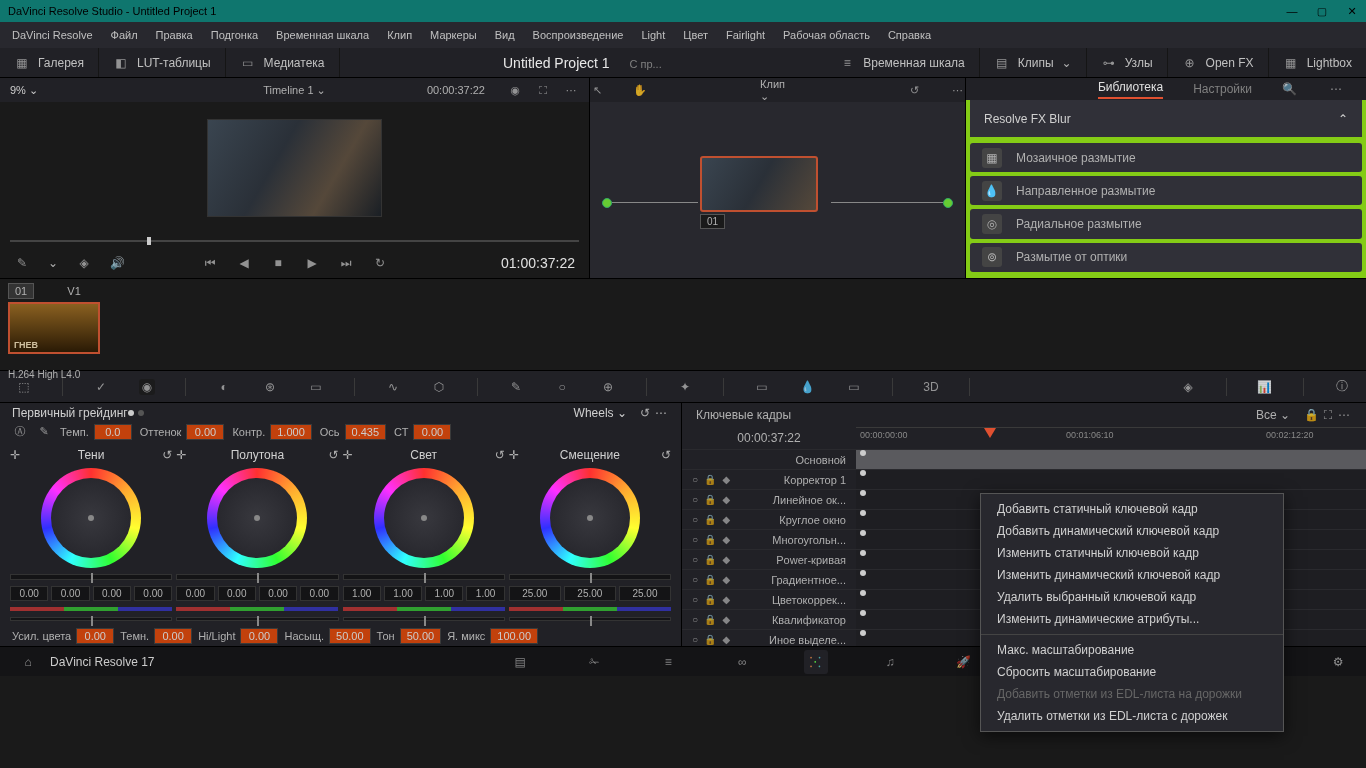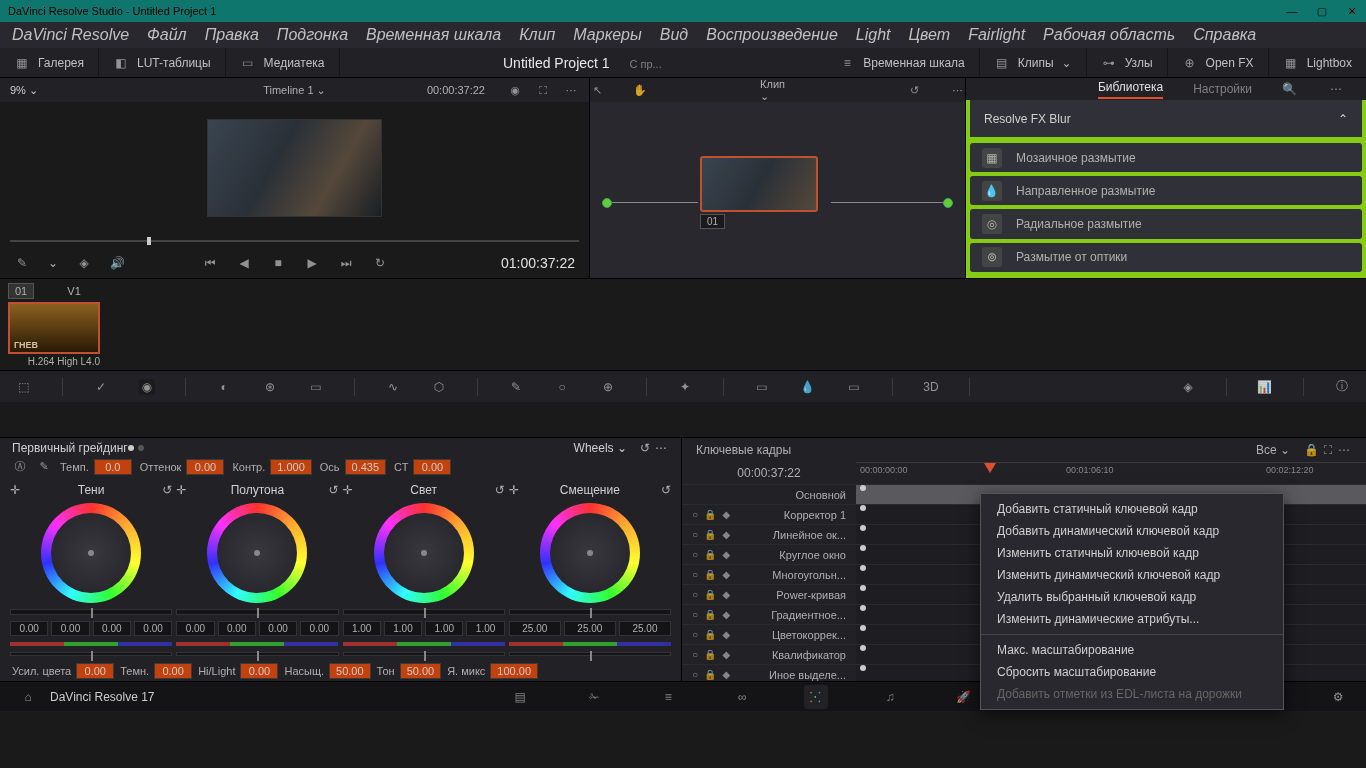--- a/index.html
+++ b/index.html
@@ -1,20 +1,20 @@
 <!DOCTYPE html>
 <html><head>
 <meta charset="utf-8">
 <style>
 * { margin: 0; padding: 0; box-sizing: border-box; font-family: -apple-system, BlinkMacSystemFont, "Segoe UI", Arial, sans-serif; user-select: none; }
 body { background: #1a1a1a; color: #b0b0b0; font-size: 12px; width: 1366px; height: 768px; overflow: hidden; }
 .titlebar { height: 22px; background: #0f766e; color: #000; display: flex; align-items: center; justify-content: space-between; padding: 0 8px; font-size: 11px; }
 .titlebar-controls { display: flex; gap: 18px; }
 .titlebar-controls span { width: 12px; text-align: center; cursor: pointer; }
-.menubar { height: 26px; background: #28282e; display: flex; align-items: center; padding: 0 12px; gap: 18px; font-size: 16px; color: #c0c0c0; font-style: italic; }
+.menubar { height: 26px; background: #28282e; display: flex; align-items: center; padding: 0 12px; gap: 18px; font-size: 11px; color: #c0c0c0; }
 .menubar span { cursor: pointer; }
 .toolbar { height: 30px; background: #212126; display: flex; align-items: center; border-bottom: 1px solid #000; }
 .toolbar-section { display: flex; align-items: center; gap: 8px; padding: 0 14px; height: 100%; border-right: 1px solid #151515; cursor: pointer; }
 .toolbar-label { font-size: 12px; color: #c0c0c0; }
 .toolbar-center { flex: 1; text-align: center; color: #e8e8e8; font-size: 14px; font-weight: 500; }
 .icon { width: 16px; height: 16px; display: inline-flex; align-items: center; justify-content: center; opacity: 0.8; }
 
 .main-row { display: flex; height: 200px; }
 .viewer { width: 590px; background: #1a1a1a; border-right: 1px solid #000; display: flex; flex-direction: column; }
 .viewer-header { height: 24px; background: #212126; display: flex; align-items: center; padding: 0 10px; gap: 12px; font-size: 11px; position: relative; }
@@ -47,27 +47,27 @@
 .lib-cat { height: 40px; background: #303038; display: flex; align-items: center; padding: 0 14px; font-size: 12px; color: #d0d0d0; justify-content: space-between; margin: 0 4px; }
 .lib-items { padding: 6px 4px; display: flex; flex-direction: column; gap: 4px; overflow: hidden; }
 .lib-item { height: 32px; background: #303038; border-radius: 3px; display: flex; align-items: center; padding: 0 12px; gap: 14px; font-size: 12px; cursor: pointer; }
 .lib-item .ic { width: 20px; height: 20px; background: #444; border-radius: 3px; display: flex; align-items: center; justify-content: center; }
 
 .clips-row { height: 92px; background: #1a1a1a; border-top: 1px solid #000; display: flex; }
 .clip-info { padding: 4px 8px; font-size: 11px; }
 .clip-info .clipnum { background: #333; padding: 1px 6px; border: 1px solid #555; display: inline-block; }
 .clip-thumb { width: 92px; height: 52px; background: linear-gradient(#8a6020,#2a1a05); border: 2px solid #c05030; margin-top: 3px; position: relative; }
 .clip-thumb span { position: absolute; left: 4px; bottom: 2px; font-size: 9px; color: #d0c0a0; font-weight: bold; }
-.clip-codec { font-size: 10px; margin-top: 2px; text-align: right; }
+.clip-codec { font-size: 10px; margin-top: 15px; }
 
 .palette-bar { height: 32px; background: #212126; border-top: 1px solid #000; display: flex; align-items: center; padding: 0 16px; gap: 30px; }
 .palette-bar .sep { width: 1px; height: 18px; background: #3a3a3a; }
 .palette-bar .active-ic { background: #1a1a1a; border-radius: 3px; padding: 4px; }
 
-.bottom { display: flex; height: 244px; border-top: 1px solid #000; margin-top: 35px; }
+.bottom { display: flex; height: 244px; border-top: 1px solid #000; }
 .wheels-panel { width: 682px; background: #212126; border-right: 1px solid #000; display: flex; flex-direction: column; }
 .wheels-header { height: 24px; display: flex; align-items: center; padding: 0 12px; font-size: 12px; color: #d0d0d0; }
 .wheels-header .spacer { flex: 1; }
 .wheels-params { height: 24px; display: flex; align-items: center; padding: 0 12px; gap: 8px; font-size: 11px; }
 .param { display: flex; align-items: center; gap: 5px; }
 .param-val { background: #c2410c; border: 1px solid #3a3a3a; padding: 1px 6px; min-width: 38px; text-align: center; color: #ccc; }
 .wheels-grid { flex: 1; display: flex; padding: 6px 10px; gap: 4px; }
 .wheel-col { flex: 1; display: flex; flex-direction: column; align-items: center; gap: 6px; }
 .wheel-title { font-size: 12px; color: #d0d0d0; }
 .wheel-top { display: flex; justify-content: space-between; width: 100%; align-items: center; }
@@ -607,20 +607,21 @@
     <div class="item">Добавить статичный ключевой кадр</div>
     <div class="item">Добавить динамический ключевой кадр</div>
     <div class="item">Изменить статичный ключевой кадр</div>
     <div class="item">Изменить динамический ключевой кадр</div>
     <div class="item">Удалить выбранный ключевой кадр</div>
     <div class="item">Изменить динамические атрибуты...</div>
     <div class="sep"></div>
     <div class="item">Макс. масштабирование</div>
     <div class="item">Сбросить масштабирование</div>
     <div class="item disabled">Добавить отметки из EDL-листа на дорожки</div>
+    <div class="item">Удалить отметки из EDL-листа с дорожек</div>
   </div>
 
 <div class="pagebar">
   <span class="icon">⌂</span>
   <span style="color:#ccc">DaVinci Resolve 17</span>
   <span class="spacer"></span>
   <div class="pages">
     <span class="page">▤</span>
     <span class="page">✁</span>
     <span class="page">≡</span>

